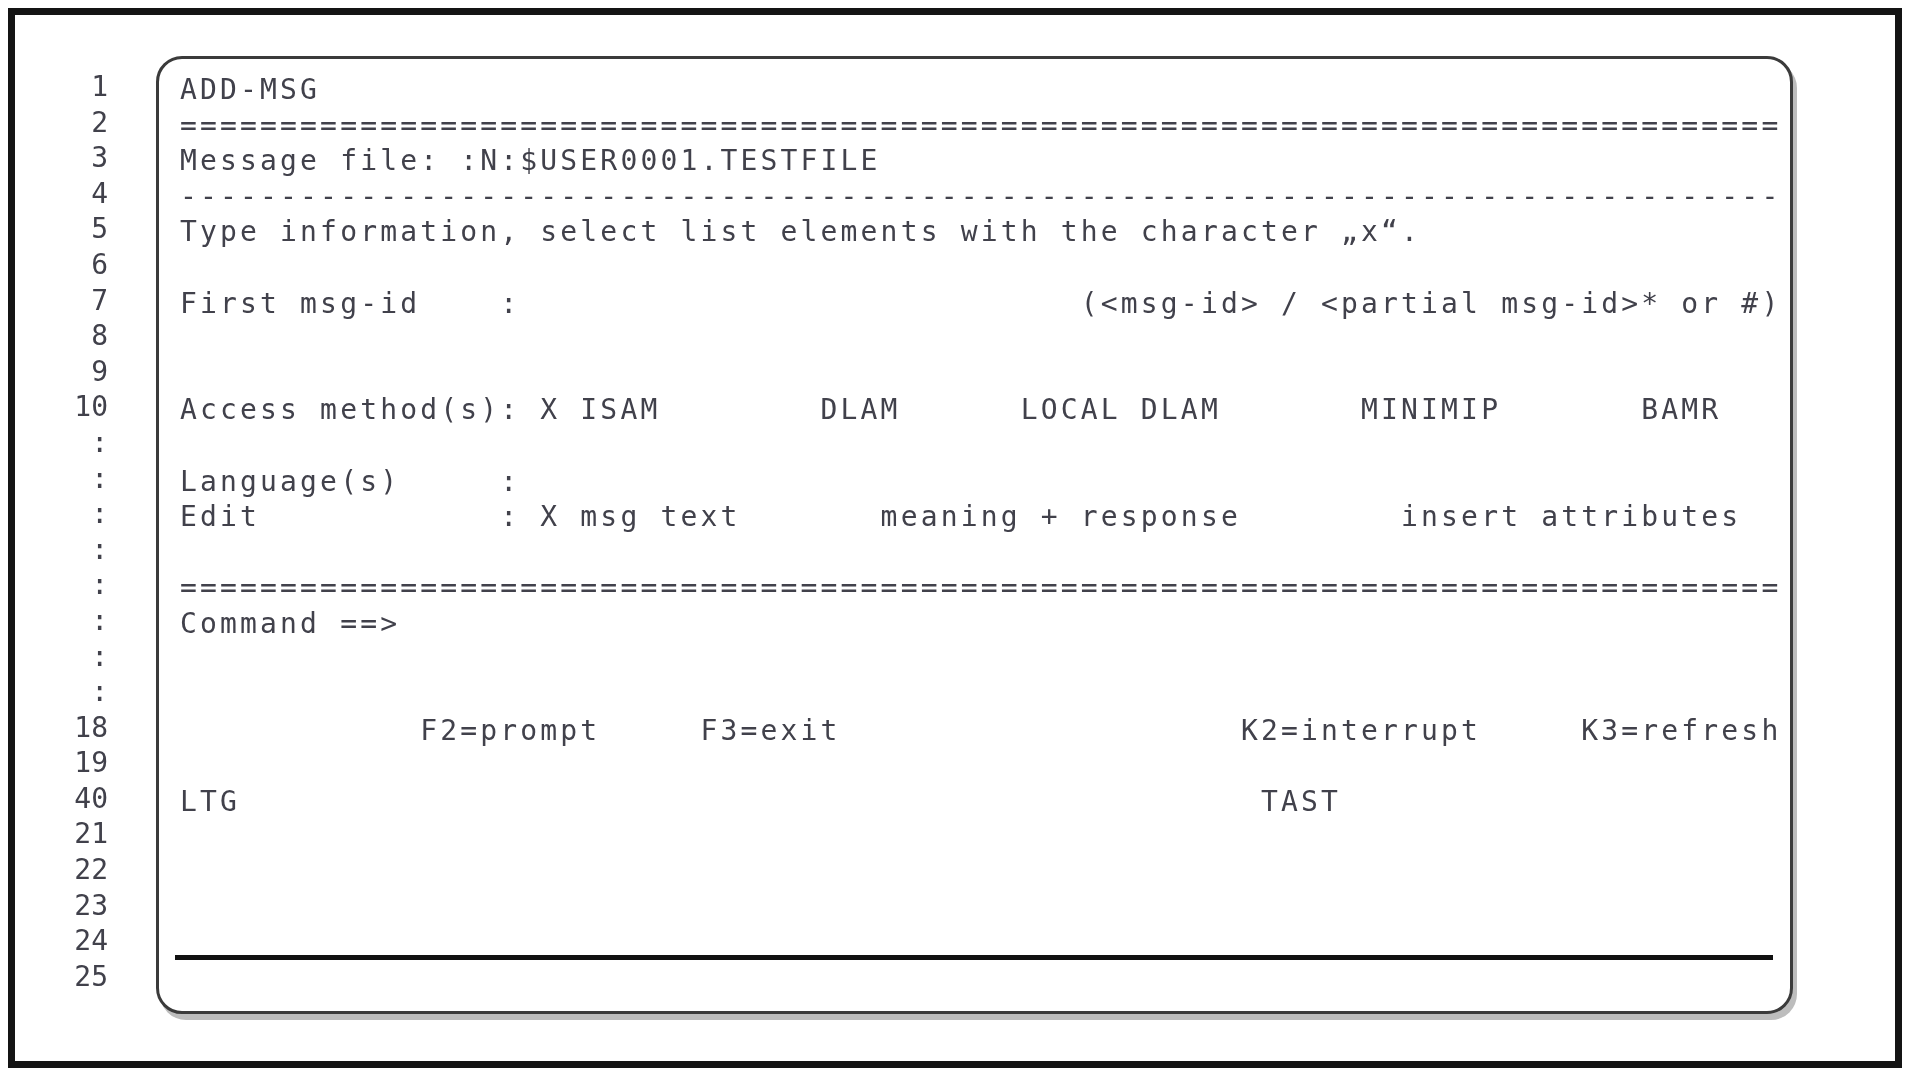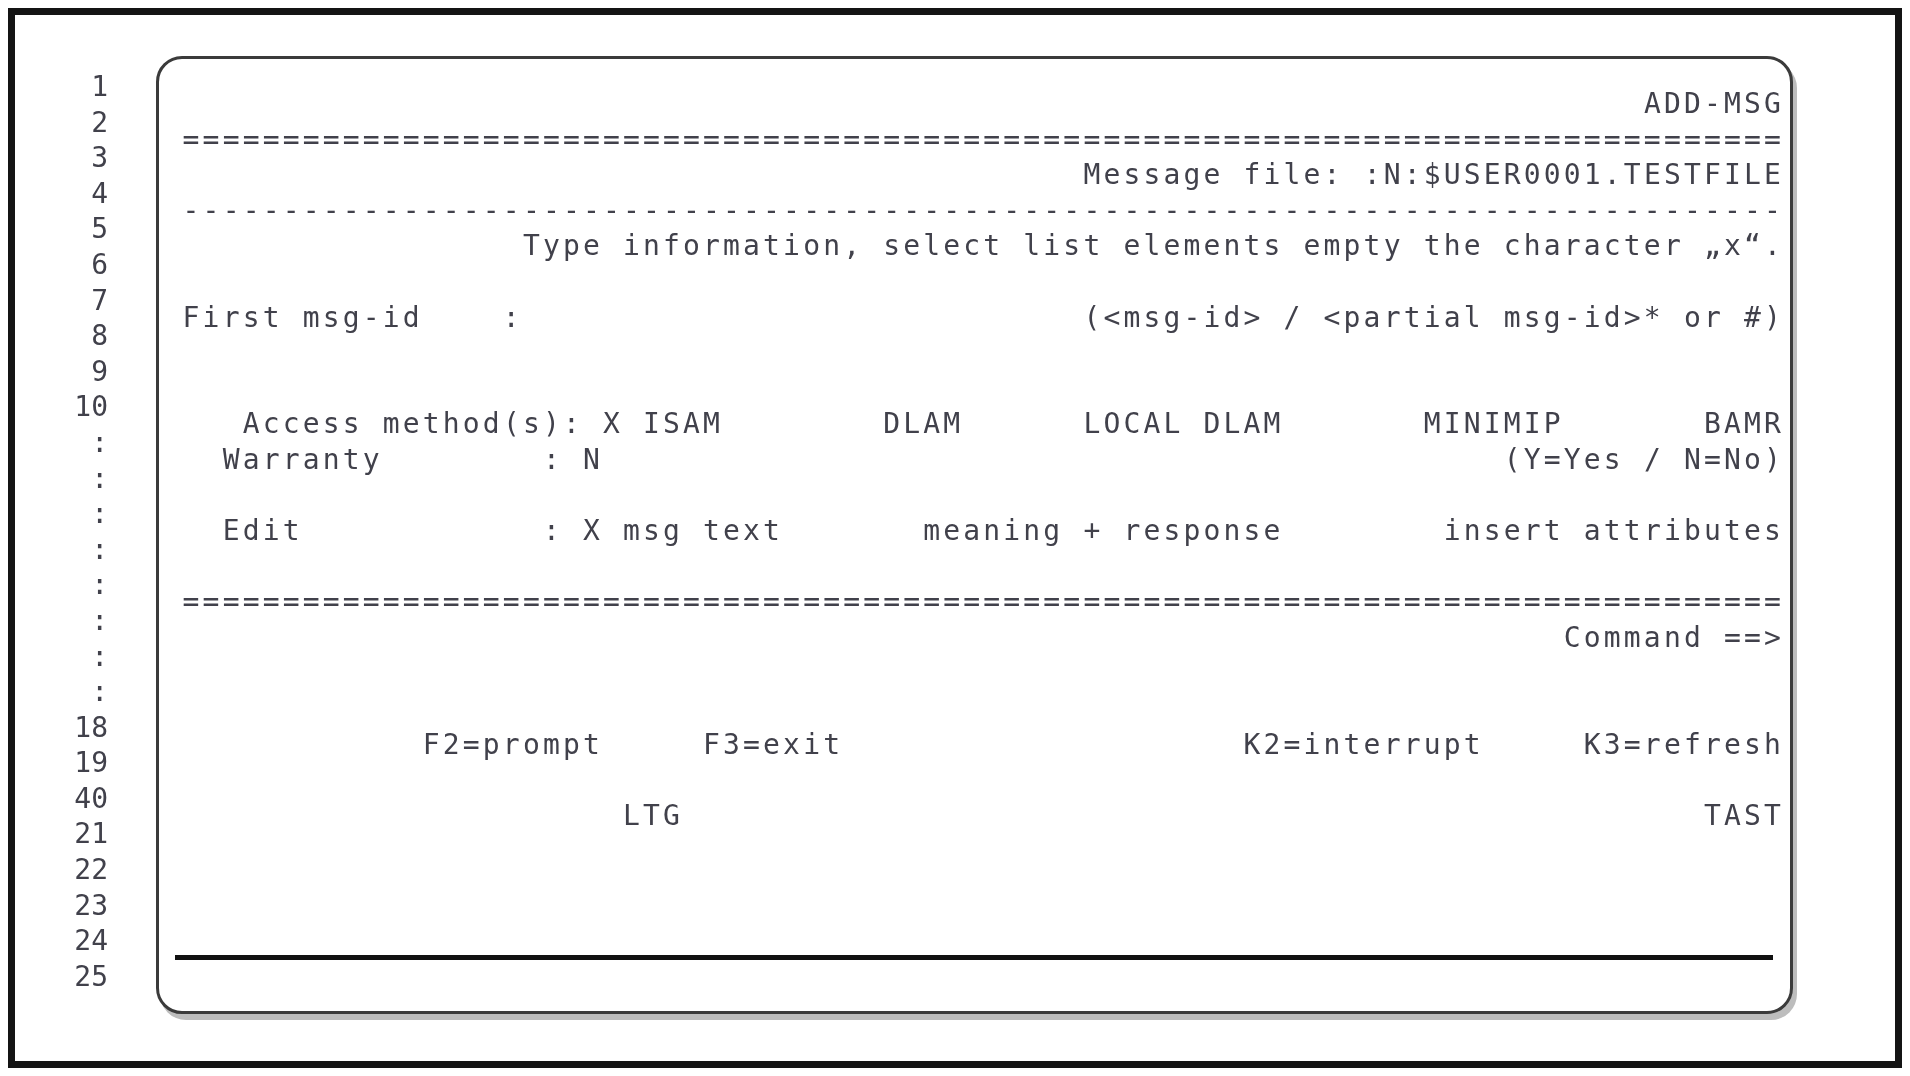--- a/index.html
+++ b/index.html
@@ -39,21 +39,21 @@
     width: 1637px; height: 958px;
     border: 3px solid #3b3b3b;
     border-radius: 26px;
     background: #ffffff;
     box-shadow: 4px 6px 0 #bdbdbd;
     box-sizing: border-box;
     z-index: 1;
   }
   .screen-lines {
     position: absolute;
-    left: 21px; top: 27px; right: 6px; text-align: right;
+    left: 21px; top: 13px; right: 6px;
   }
   .srow {
     margin: 0;
     height: 35.6px;
     line-height: 35.6px;
     font-size: 28px;
     letter-spacing: 3.16px;
     color: #41414b;
     white-space: pre;
     font-family: "DejaVu Sans Mono", monospace;
@@ -98,28 +98,28 @@
     <div class="lnum">24</div>
     <div class="lnum">25</div>
   </div>
 
 <div class="terminal">
   <div class="screen-lines">
       <pre class="srow">ADD-MSG</pre>
       <pre class="srow">================================================================================</pre>
       <pre class="srow">Message file: :N:$USER0001.TESTFILE</pre>
       <pre class="srow">--------------------------------------------------------------------------------</pre>
-      <pre class="srow">Type information, select list elements empty the character „x“.</pre>
+      <pre class="srow">Type information, select list elements with the character „x“.</pre>
       <pre class="srow"></pre>
       <pre class="srow">First msg-id    :                            (&lt;msg-id&gt; / &lt;partial msg-id&gt;* or #)</pre>
       <pre class="srow"></pre>
       <pre class="srow"></pre>
       <pre class="srow">Access method(s): X ISAM        DLAM      LOCAL DLAM       MINIMIP       BAMR</pre>
-      <pre class="srow">Warranty        : N                                             (Y=Yes / N=No)</pre>
       <pre class="srow"></pre>
+      <pre class="srow">Language(s)     :</pre>
       <pre class="srow">Edit            : X msg text       meaning + response        insert attributes</pre>
       <pre class="srow"></pre>
       <pre class="srow">================================================================================</pre>
       <pre class="srow">Command ==&gt;</pre>
       <pre class="srow"></pre>
       <pre class="srow"></pre>
       <pre class="srow">            F2=prompt     F3=exit                    K2=interrupt     K3=refresh</pre>
       <pre class="srow"></pre>
       <pre class="srow">LTG                                                   TAST</pre>
     </div>

